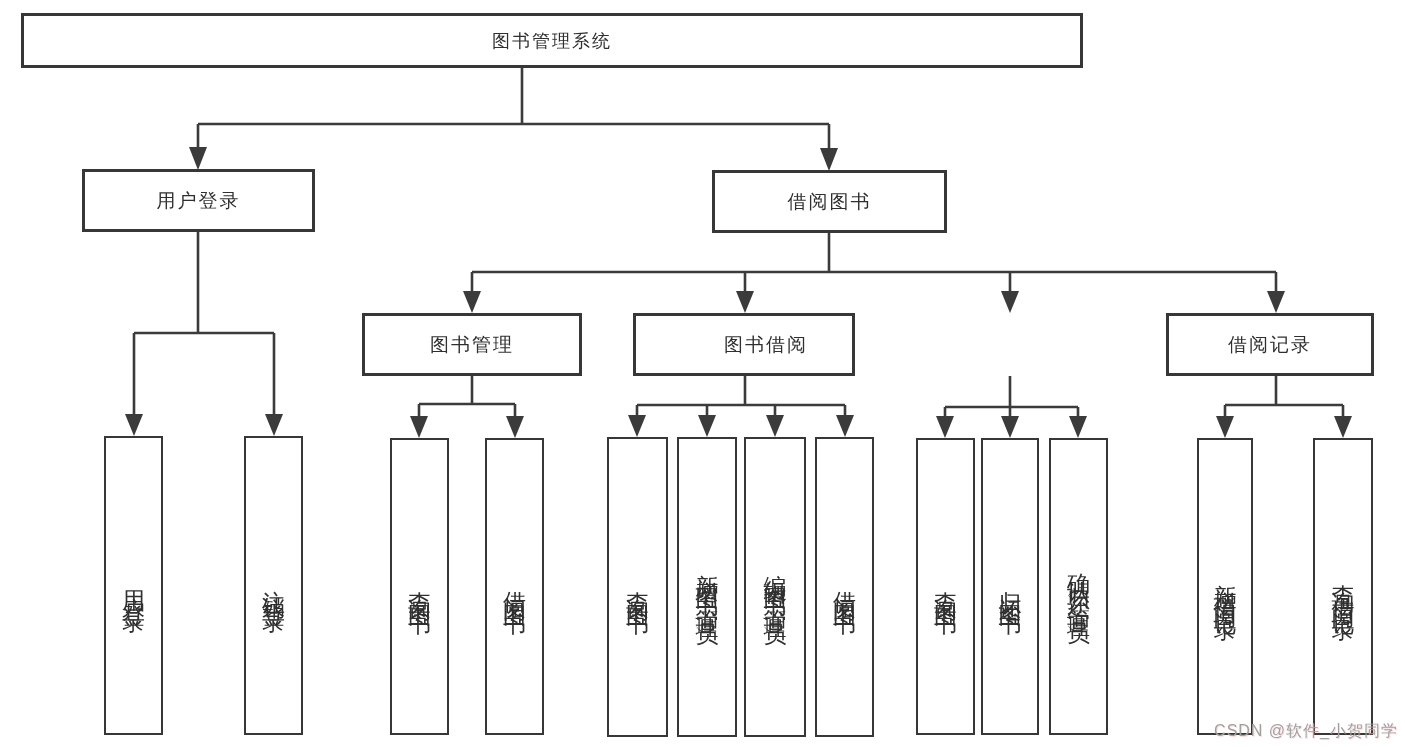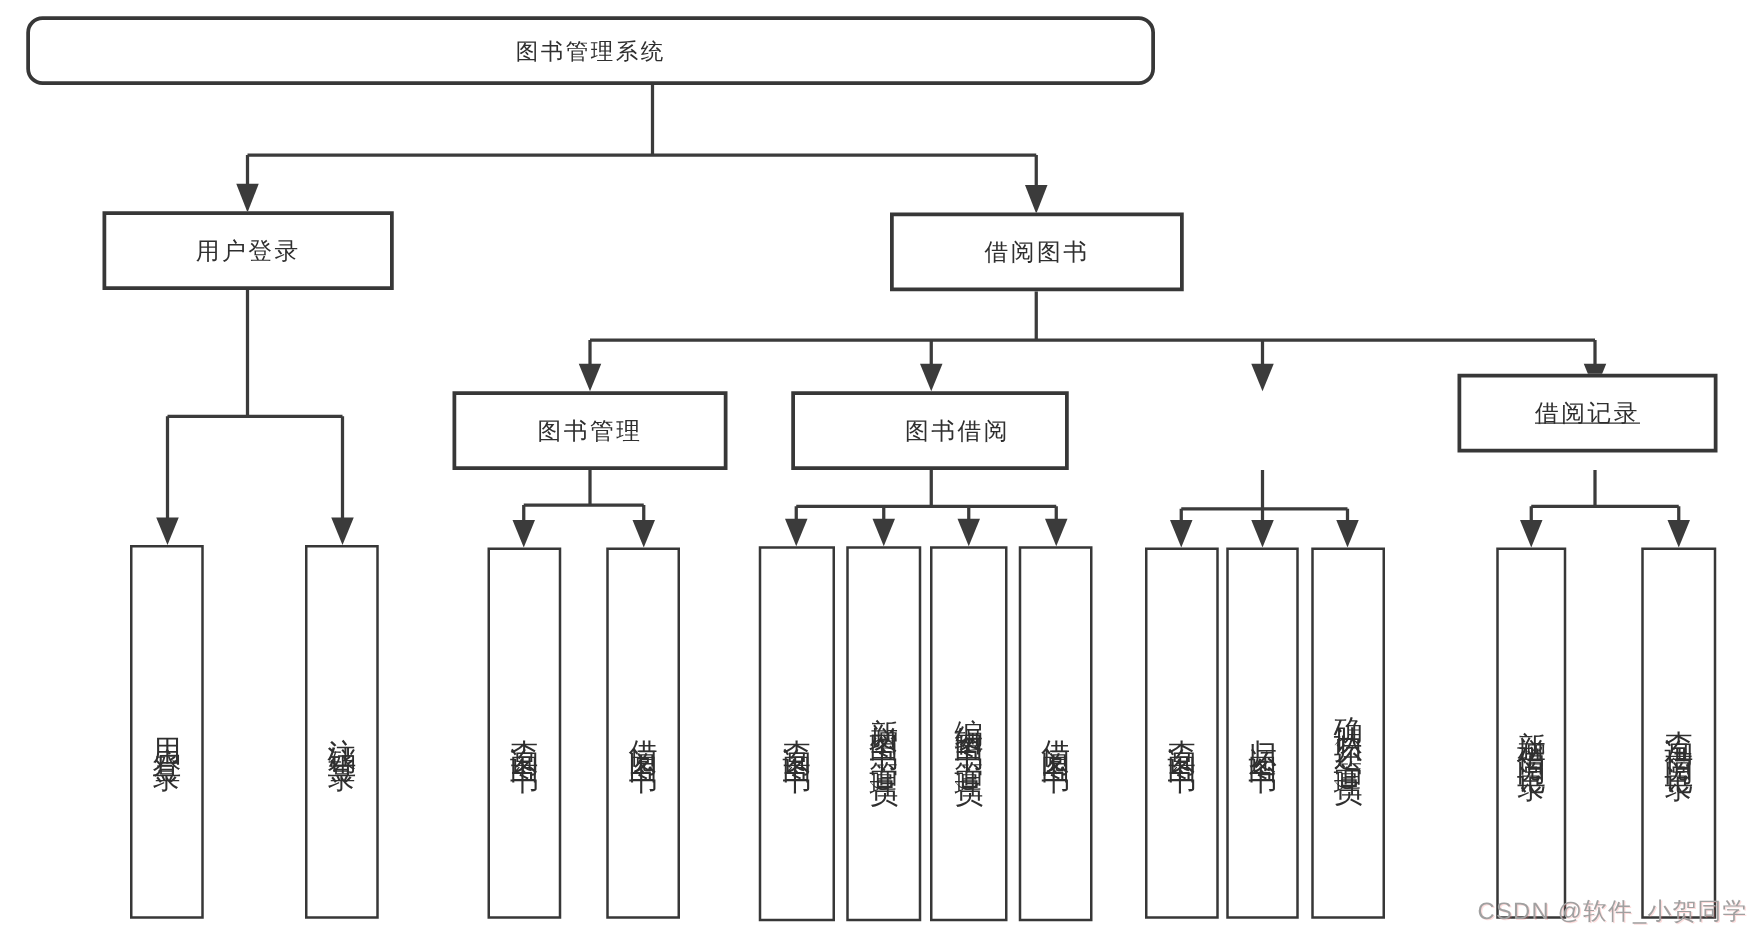--- a/index.html
+++ b/index.html
@@ -26,21 +26,21 @@
     writing-mode:vertical-rl;
     text-orientation:mixed;
     font-size:23px;
     letter-spacing:7px;
     color:#2f2f2f;
     line-height:1;
   }
   .watermark{
     position:absolute;
     right:7px;bottom:5px;
-    font-size:19px;
+    font-size:16px;
     color:#a0a0a0;
     letter-spacing:1px;
     text-shadow:1px 1px 0 rgba(250,120,120,0.25);
     white-space:nowrap;
   }
 </style>
 </head>
 <body>
 
 <div id="stage">
@@ -78,38 +78,38 @@
       <polygon points="766,415 784,415 775,437"></polygon>
       <polygon points="836,415 854,415 845,437"></polygon>
       <polygon points="936,416 954,416 945,438"></polygon>
       <polygon points="1001,416 1019,416 1010,438"></polygon>
       <polygon points="1069,416 1087,416 1078,438"></polygon>
       <polygon points="1216,416 1234,416 1225,438"></polygon>
       <polygon points="1334,416 1352,416 1343,438"></polygon>
     </g>
   </svg>
 
-  <div class="node root-node" style="left:21px;top:13px;width:903px;height:55px;border-radius:13px;">
+  <div class="node root-node" style="left:21px;top:13px;width:1062px;height:55px;">
     <span>图书管理系统</span>
   </div>
 
   <div class="node h-node" style="left:82px;top:169px;width:233px;height:63px;">
     <span>用户登录</span>
   </div>
   <div class="node h-node" style="left:712px;top:170px;width:235px;height:63px;">
     <span>借阅图书</span>
   </div>
 
   <div class="node h-node" style="left:362px;top:313px;width:220px;height:63px;">
     <span>图书管理</span>
   </div>
   <div class="node h-node" style="left:633px;top:313px;width:222px;height:63px;padding-left:44px;">
     <span>图书借阅</span>
   </div>
-  <div class="node h-node" style="left:1166px;top:299px;width:208px;height:63px;text-decoration:underline;">
+  <div class="node h-node" style="left:1166px;top:313px;width:208px;height:63px;">
     <span>借阅记录</span>
   </div>
 
   <div class="node leaf" style="left:104px;top:436px;width:59px;height:299px;">
     <span class="v-text">用户登录</span>
   </div>
   <div class="node leaf" style="left:244px;top:436px;width:59px;height:299px;">
     <span class="v-text">注销登录</span>
   </div>
 

